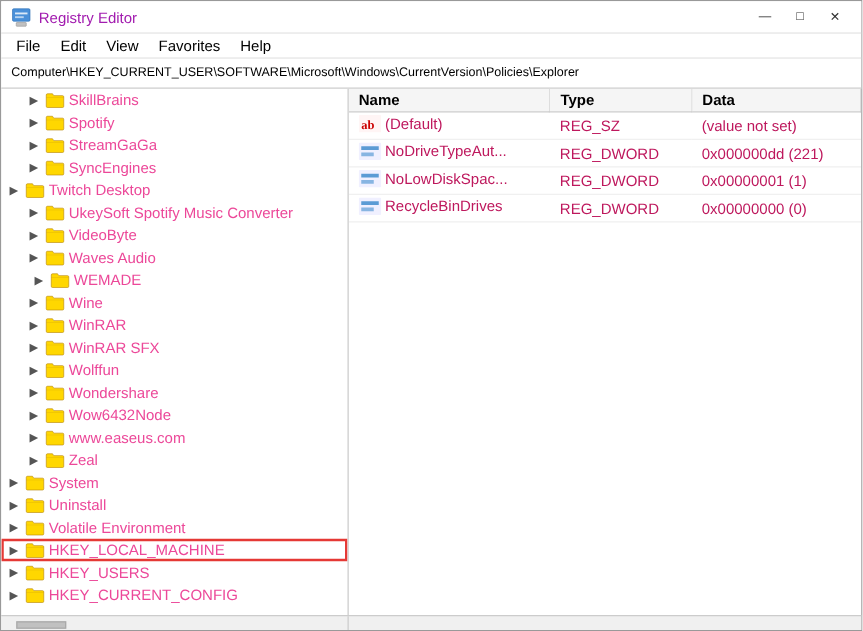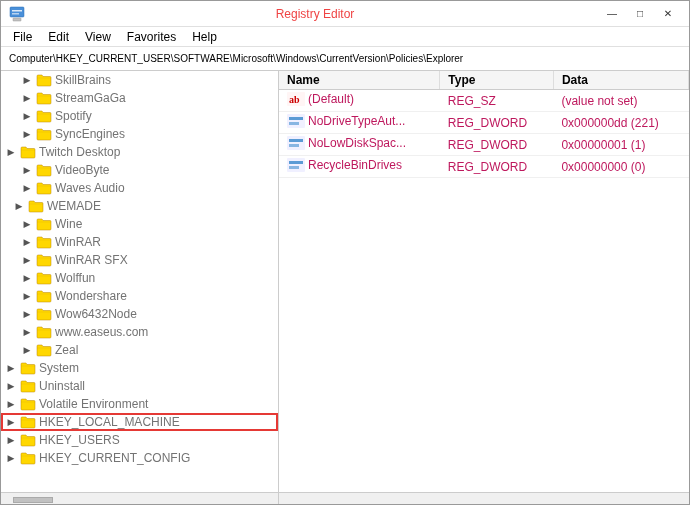--- a/index.html
+++ b/index.html
@@ -35,22 +35,21 @@
     .title-bar-icon {
       width: 16px;
       height: 16px;
       margin-right: 6px;
       flex-shrink: 0;
     }
 
     .title-bar-title {
       flex: 1;
       font-size: 12px;
-      color: #ef4444;
-      text-align: center;
+      color: #a21caf;
     }
 
     .title-bar-buttons {
       display: flex;
       gap: 2px;
     }
 
     .title-btn {
       width: 26px;
       height: 20px;
@@ -144,21 +143,21 @@
       height: 14px;
       margin: 0 3px;
       flex-shrink: 0;
       display: inline-flex;
       align-items: center;
       justify-content: center;
     }
 
     .tree-label {
       font-size: 12px;
-      color: #737373;
+      color: #ec4899;
     }
 
     
     .right-pane {
       flex: 1;
       overflow-y: auto;
       overflow-x: auto;
       background: #fff;
     }
 
@@ -272,73 +271,83 @@
             <span class="tree-label">SkillBrains</span>
           </div>
           <div class="tree-item" style="padding-left: 20px;">
             <span class="expand-arrow right"></span>
             <span class="folder-icon">
               <svg width="16" height="14" viewBox="0 0 16 14">
     <path d="M1 3 Q1 2 2 2 L6 2 L7 3.5 L14 3.5 Q15 3.5 15 4.5 L15 12 Q15 13 14 13 L2 13 Q1 13 1 12 Z" fill="#ffd700" stroke="#b8860b" stroke-width="0.5"></path>
     <path d="M1 5 L15 5" stroke="#b8860b" stroke-width="0.3" opacity="0.5"></path>
   </svg>
             </span>
+            <span class="tree-label">Spotify</span>
+          </div>
+          <div class="tree-item" style="padding-left: 20px;">
+            <span class="expand-arrow right"></span>
+            <span class="folder-icon">
+              <svg width="16" height="14" viewBox="0 0 16 14">
+    <path d="M1 3 Q1 2 2 2 L6 2 L7 3.5 L14 3.5 Q15 3.5 15 4.5 L15 12 Q15 13 14 13 L2 13 Q1 13 1 12 Z" fill="#ffd700" stroke="#b8860b" stroke-width="0.5"></path>
+    <path d="M1 5 L15 5" stroke="#b8860b" stroke-width="0.3" opacity="0.5"></path>
+  </svg>
+            </span>
             <span class="tree-label">StreamGaGa</span>
           </div>
           <div class="tree-item" style="padding-left: 20px;">
             <span class="expand-arrow right"></span>
             <span class="folder-icon">
               <svg width="16" height="14" viewBox="0 0 16 14">
     <path d="M1 3 Q1 2 2 2 L6 2 L7 3.5 L14 3.5 Q15 3.5 15 4.5 L15 12 Q15 13 14 13 L2 13 Q1 13 1 12 Z" fill="#ffd700" stroke="#b8860b" stroke-width="0.5"></path>
     <path d="M1 5 L15 5" stroke="#b8860b" stroke-width="0.3" opacity="0.5"></path>
   </svg>
             </span>
-            <span class="tree-label">Spotify</span>
-          </div>
-          <div class="tree-item" style="padding-left: 20px;">
-            <span class="expand-arrow right"></span>
-            <span class="folder-icon">
-              <svg width="16" height="14" viewBox="0 0 16 14">
-    <path d="M1 3 Q1 2 2 2 L6 2 L7 3.5 L14 3.5 Q15 3.5 15 4.5 L15 12 Q15 13 14 13 L2 13 Q1 13 1 12 Z" fill="#ffd700" stroke="#b8860b" stroke-width="0.5"></path>
-    <path d="M1 5 L15 5" stroke="#b8860b" stroke-width="0.3" opacity="0.5"></path>
-  </svg>
-            </span>
             <span class="tree-label">SyncEngines</span>
           </div>
           <div class="tree-item" style="">
             <span class="expand-arrow right"></span>
             <span class="folder-icon">
               <svg width="16" height="14" viewBox="0 0 16 14">
     <path d="M1 3 Q1 2 2 2 L6 2 L7 3.5 L14 3.5 Q15 3.5 15 4.5 L15 12 Q15 13 14 13 L2 13 Q1 13 1 12 Z" fill="#ffd700" stroke="#b8860b" stroke-width="0.5"></path>
     <path d="M1 5 L15 5" stroke="#b8860b" stroke-width="0.3" opacity="0.5"></path>
   </svg>
             </span>
             <span class="tree-label">Twitch Desktop</span>
           </div>
           <div class="tree-item" style="padding-left: 20px;">
             <span class="expand-arrow right"></span>
             <span class="folder-icon">
               <svg width="16" height="14" viewBox="0 0 16 14">
     <path d="M1 3 Q1 2 2 2 L6 2 L7 3.5 L14 3.5 Q15 3.5 15 4.5 L15 12 Q15 13 14 13 L2 13 Q1 13 1 12 Z" fill="#ffd700" stroke="#b8860b" stroke-width="0.5"></path>
     <path d="M1 5 L15 5" stroke="#b8860b" stroke-width="0.3" opacity="0.5"></path>
   </svg>
             </span>
+            <span class="tree-label">UkeySoft Spotify Music Converter</span>
+          </div>
+          <div class="tree-item" style="padding-left: 20px;">
+            <span class="expand-arrow right"></span>
+            <span class="folder-icon">
+              <svg width="16" height="14" viewBox="0 0 16 14">
+    <path d="M1 3 Q1 2 2 2 L6 2 L7 3.5 L14 3.5 Q15 3.5 15 4.5 L15 12 Q15 13 14 13 L2 13 Q1 13 1 12 Z" fill="#ffd700" stroke="#b8860b" stroke-width="0.5"></path>
+    <path d="M1 5 L15 5" stroke="#b8860b" stroke-width="0.3" opacity="0.5"></path>
+  </svg>
+            </span>
             <span class="tree-label">VideoByte</span>
           </div>
           <div class="tree-item" style="padding-left: 20px;">
             <span class="expand-arrow right"></span>
             <span class="folder-icon">
               <svg width="16" height="14" viewBox="0 0 16 14">
     <path d="M1 3 Q1 2 2 2 L6 2 L7 3.5 L14 3.5 Q15 3.5 15 4.5 L15 12 Q15 13 14 13 L2 13 Q1 13 1 12 Z" fill="#ffd700" stroke="#b8860b" stroke-width="0.5"></path>
     <path d="M1 5 L15 5" stroke="#b8860b" stroke-width="0.3" opacity="0.5"></path>
   </svg>
             </span>
             <span class="tree-label">Waves Audio</span>
           </div>
-          <div class="tree-item" style="padding-left: 12px;">
+          <div class="tree-item" style="padding-left: 24px;">
             <span class="expand-arrow right"></span>
             <span class="folder-icon">
               <svg width="16" height="14" viewBox="0 0 16 14">
     <path d="M1 3 Q1 2 2 2 L6 2 L7 3.5 L14 3.5 Q15 3.5 15 4.5 L15 12 Q15 13 14 13 L2 13 Q1 13 1 12 Z" fill="#ffd700" stroke="#b8860b" stroke-width="0.5"></path>
     <path d="M1 5 L15 5" stroke="#b8860b" stroke-width="0.3" opacity="0.5"></path>
   </svg>
             </span>
             <span class="tree-label">WEMADE</span>
           </div>
           <div class="tree-item" style="padding-left: 20px;">

